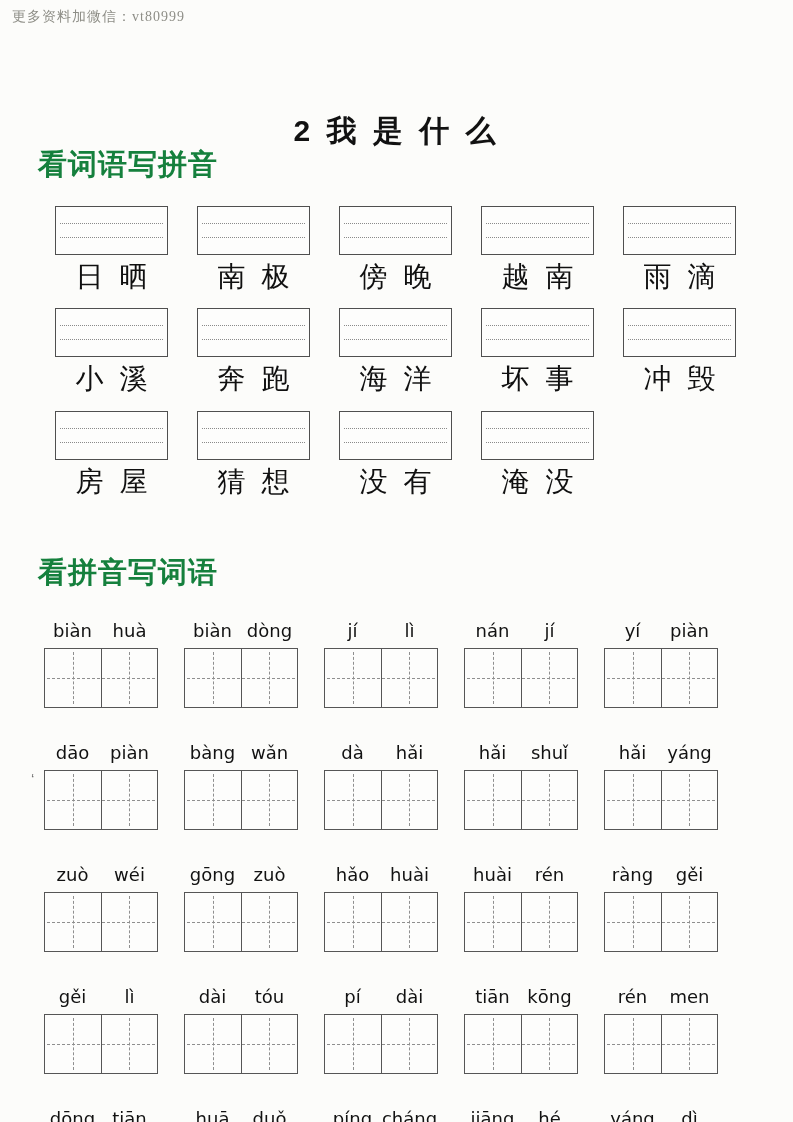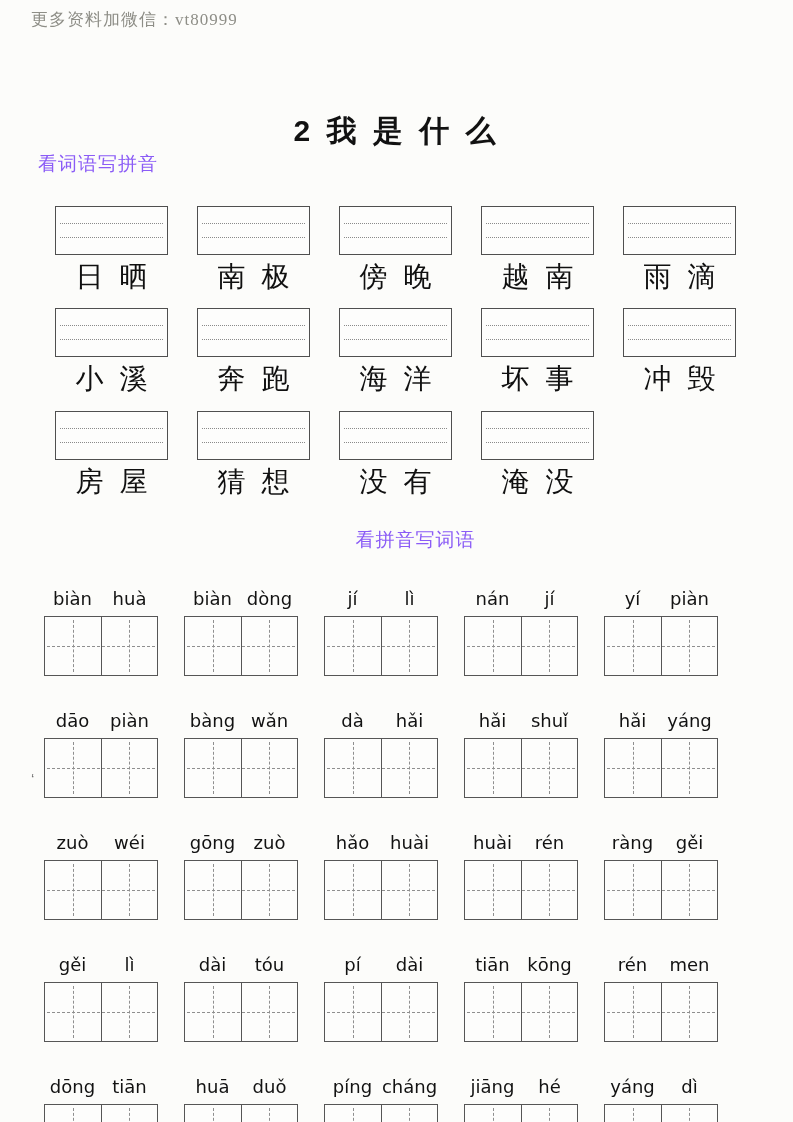--- a/index.html
+++ b/index.html
@@ -2,30 +2,30 @@
 <html><head>
 <meta charset="utf-8">
 <style>
   html,body{margin:0;padding:0;background:#e9e9e9;}
   .page{
     position:relative;width:793px;height:1122px;margin:0 auto;
     background:#fcfcfa;overflow:hidden;
     font-family:"Liberation Sans","DejaVu Sans",sans-serif;color:#161616;
   }
   .watermark{
-    position:absolute;left:12px;top:8px;font-size:17px;color:#8e8e87;
-    font-family:"Liberation Serif","DejaVu Serif",serif;letter-spacing:1px;margin-left:19px;
+    position:absolute;left:12px;top:8px;font-size:14px;color:#8e8e87;
+    font-family:"Liberation Serif","DejaVu Serif",serif;letter-spacing:1px;
   }
   .title{
     margin:0;padding-top:114px;text-align:center;
     font-size:30px;font-weight:700;letter-spacing:4px;line-height:34px;color:#111;
   }
   .heading{
-    margin:0 0 0 38px;font-size:19px;font-weight:400;line-height:28px;
-    letter-spacing:1px;color:#8b5cf6;
+    margin:0 0 0 38px;font-size:29px;font-weight:700;line-height:28px;
+    letter-spacing:1px;color:#15803d;
   }
   .sec1 .heading{margin-top:2px;}
   .sec1 .rows{margin-top:28px;}
   .s1-row{display:flex;gap:29px;padding-left:55px;}
   .s1-row:nth-child(2){margin-top:16px;}
   .s1-row:nth-child(3){margin-top:17px;}
   .s1-col{width:113px;flex:0 0 auto;}
   .pinyin-box{
     box-sizing:border-box;width:113px;height:49px;
     border:1.6px solid #4f4f4f;position:relative;background:#fdfdfc;
@@ -33,21 +33,21 @@
   .pinyin-box::before,.pinyin-box::after{
     content:"";position:absolute;left:4px;right:4px;border-top:1.4px dotted #8a8a8a;
   }
   .pinyin-box::before{top:35%;}
   .pinyin-box::after{top:63%;}
   .word{
     margin-top:7px;display:flex;justify-content:center;gap:16px;
     font-family:"Liberation Serif","DejaVu Serif",serif;
     font-size:28px;line-height:30px;color:#101010;
   }
-  .sec2 .heading{margin-top:29px;text-align:center;}
+  .sec2 .heading{margin-top:61px;}
   .sec2 .rows{margin-top:32px;}
   .s2-row{display:flex;gap:26px;padding-left:44px;}
   .s2-row + .s2-row{margin-top:32px;}
   .s2-col{width:114px;flex:0 0 auto;}
   .pinyin{
     display:flex;line-height:26px;font-size:18px;color:#121212;
     font-family:"DejaVu Sans","Liberation Sans",sans-serif;white-space:nowrap;
   }
   .syll{flex:1;text-align:center;}
   .char-box{

